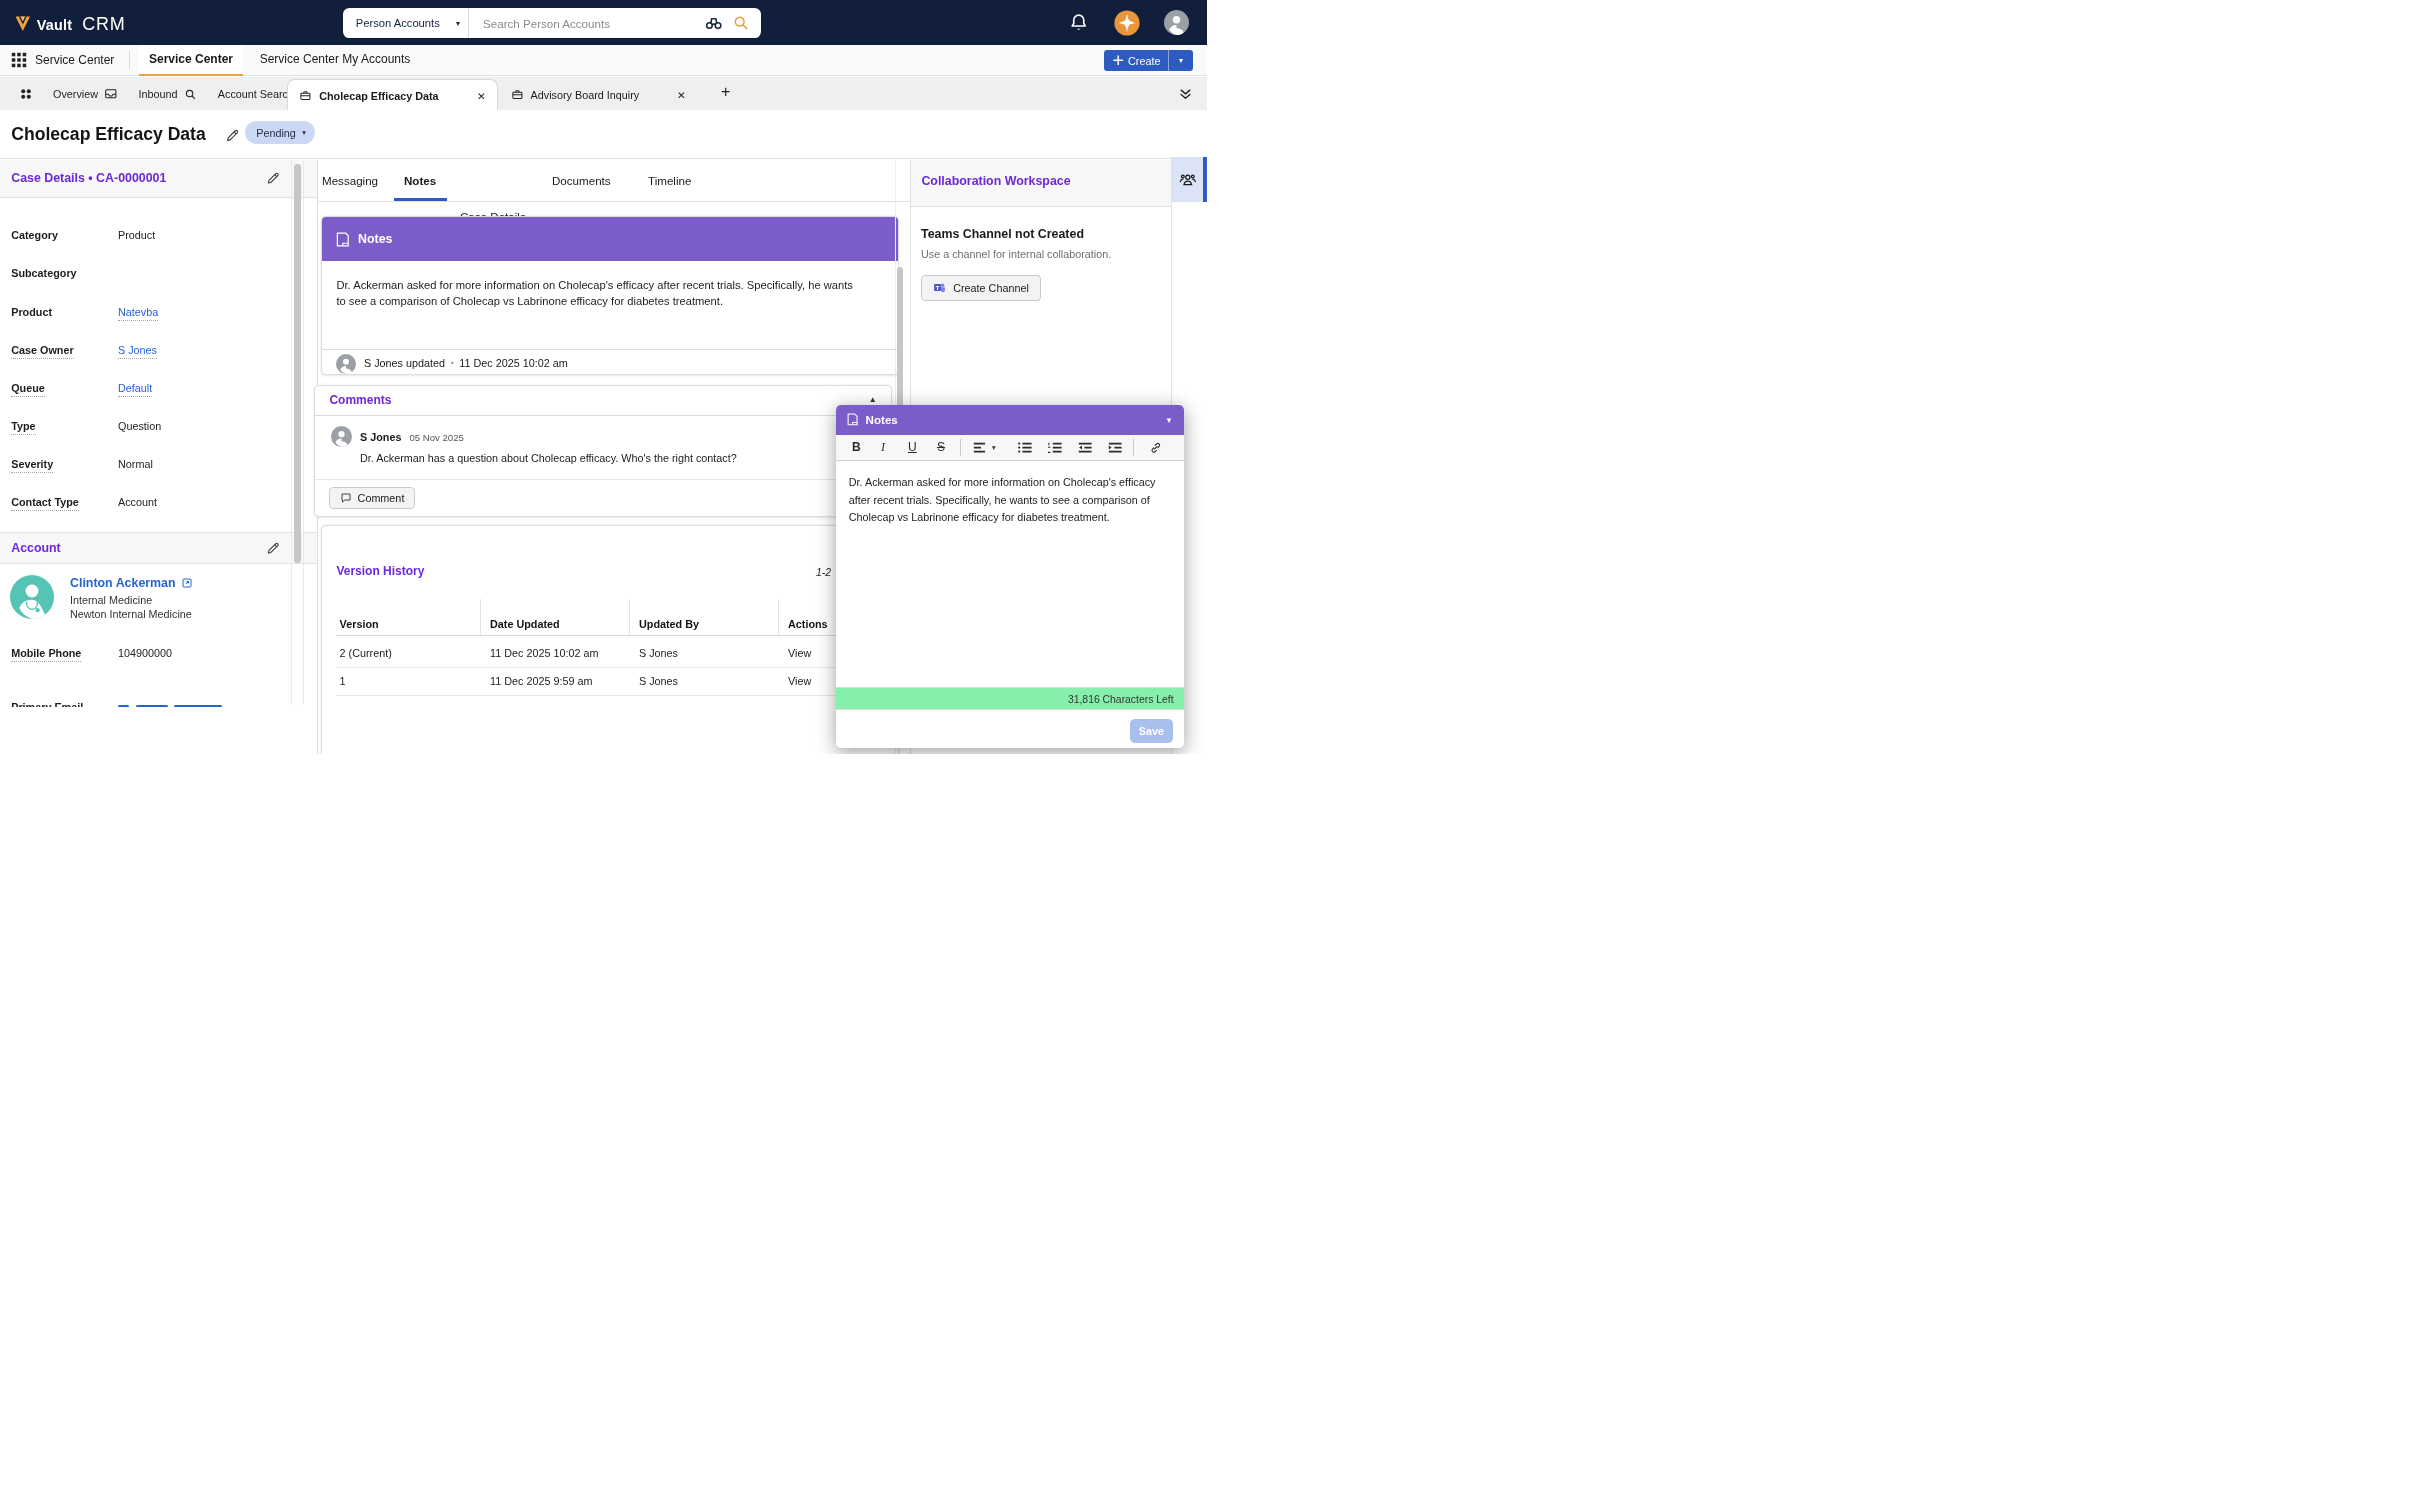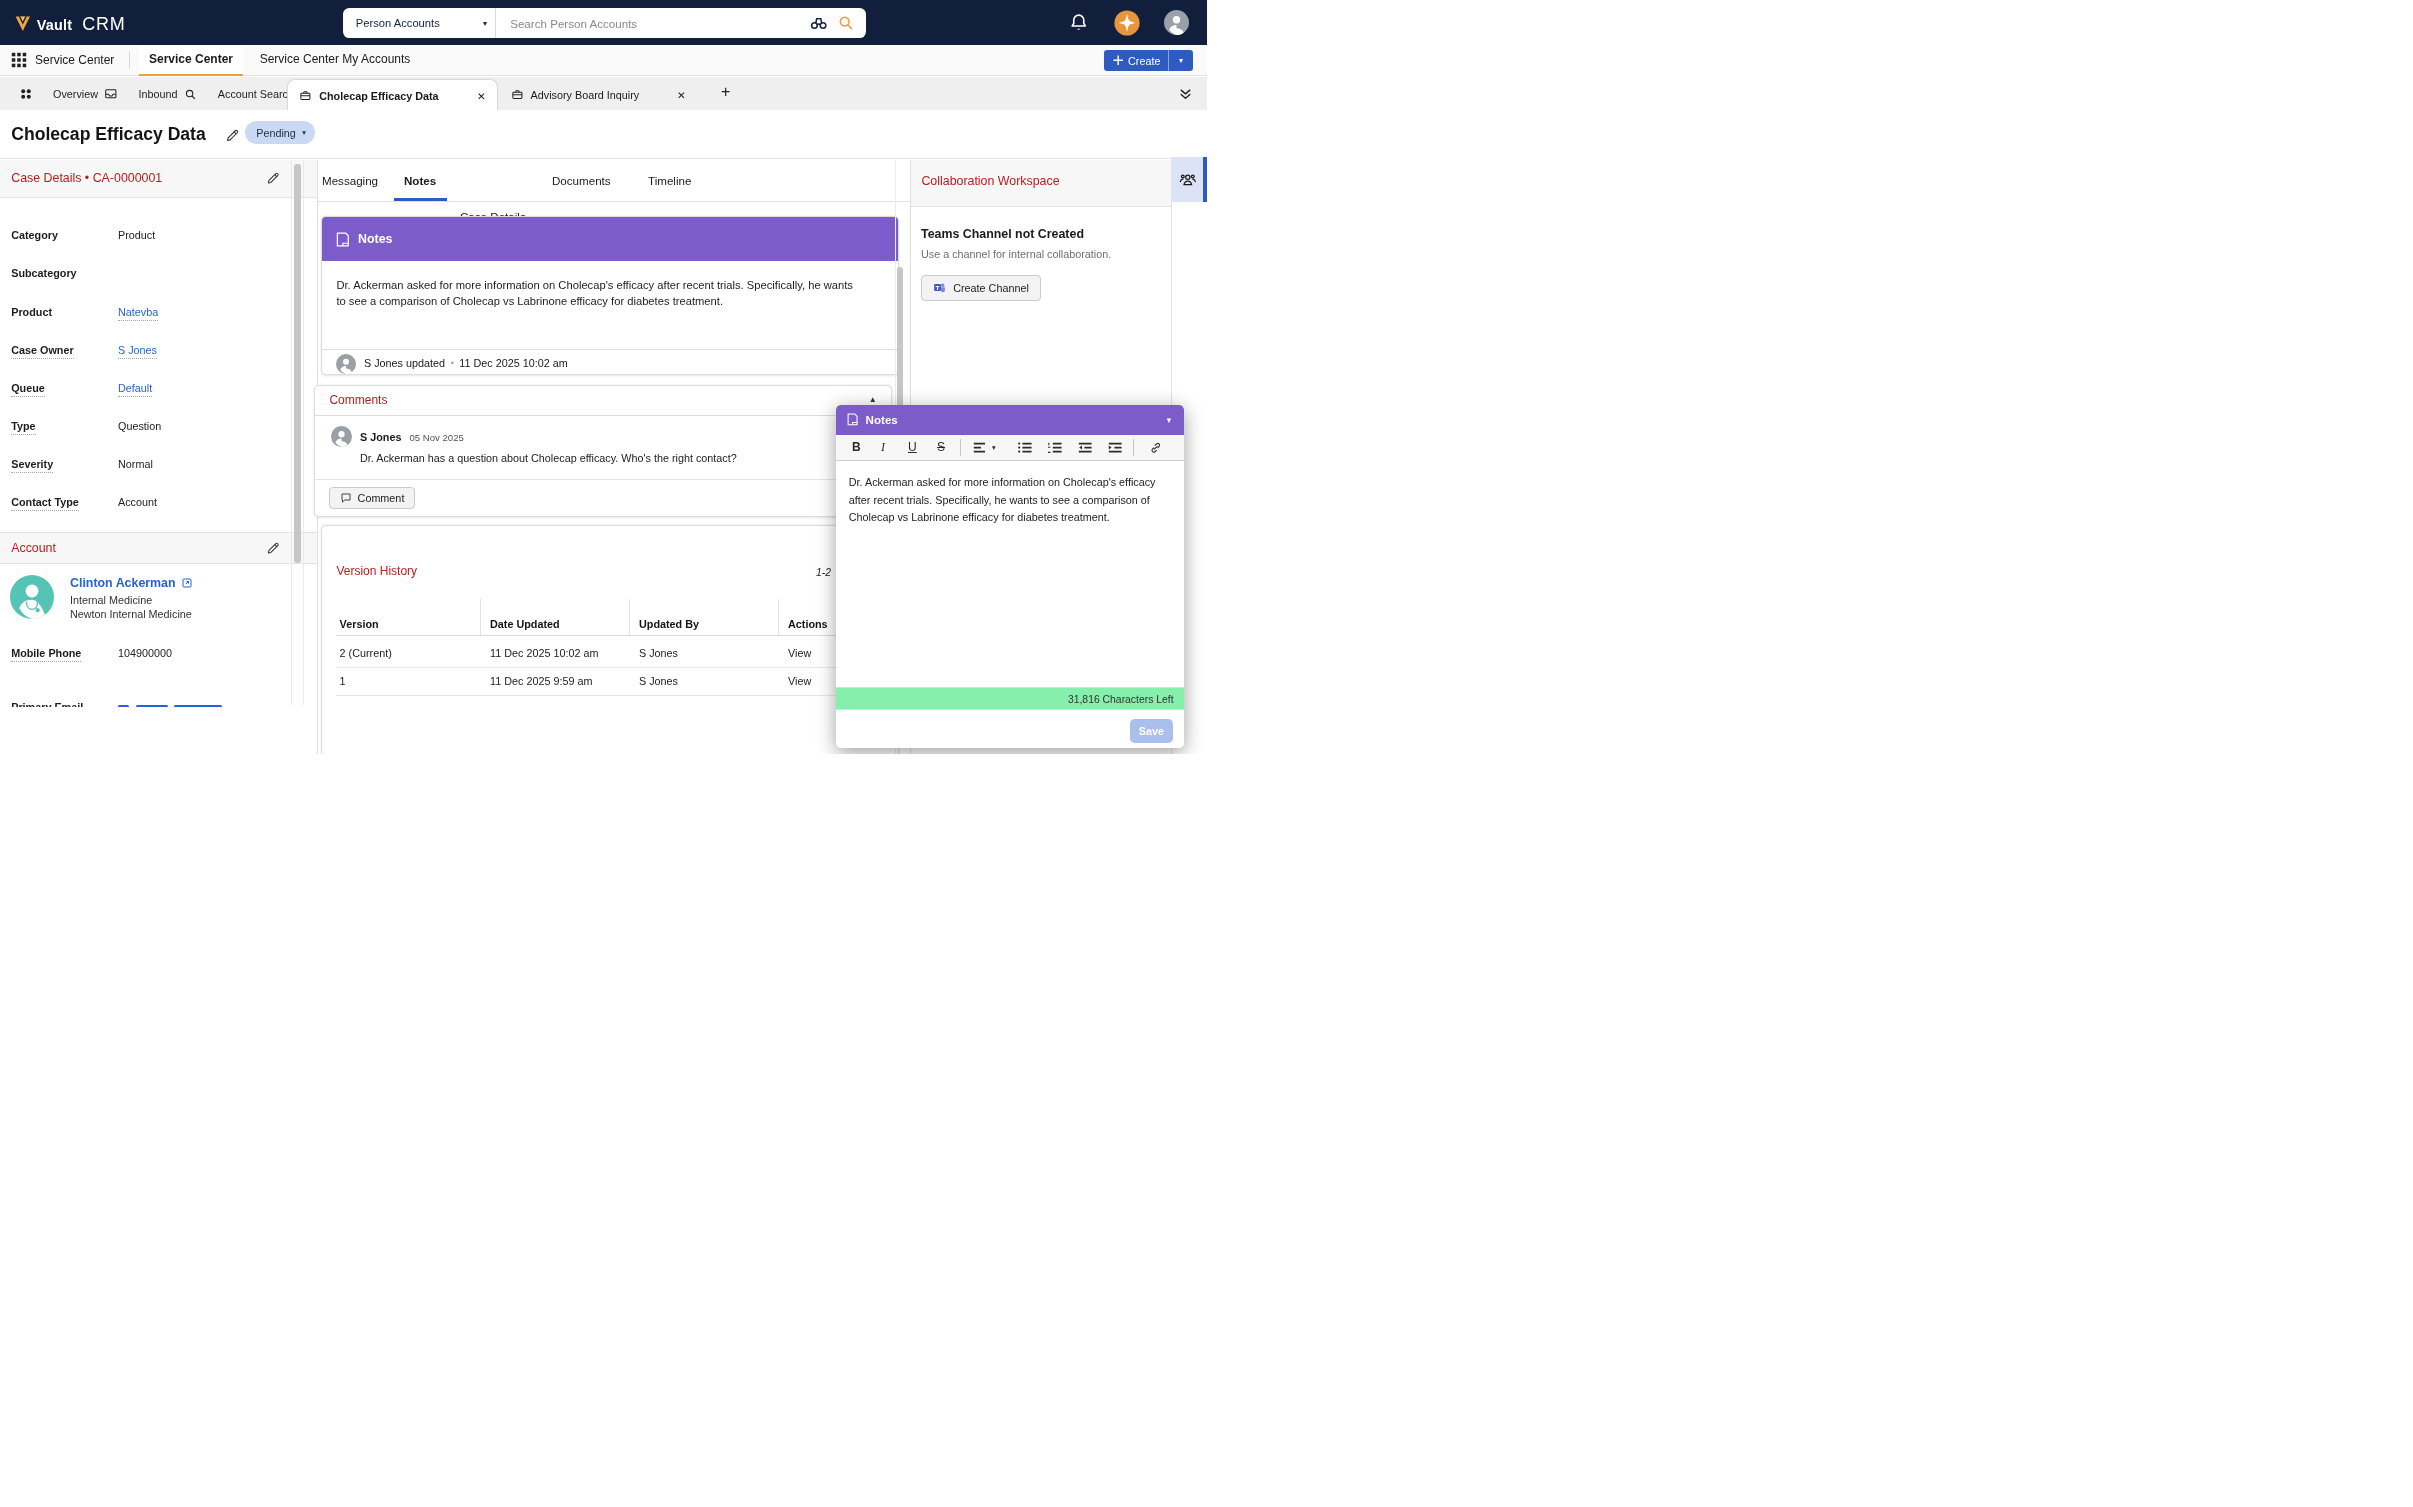--- a/index.html
+++ b/index.html
@@ -7,21 +7,21 @@
   body { font-family:"Liberation Sans", sans-serif; color:#1a1a1a; }
   #app { position:relative; width:1207px; height:754px; overflow:hidden; background:#fff; }
   .abs { position:absolute; }
   svg { display:block; }
 
   
   .topbar { position:absolute; left:0; top:0; width:1207px; height:45px; background:#111F3D; }
   .brand { position:absolute; left:14.4px; top:13.6px; display:flex; align-items:center; gap:4.8px; }
   .brand-bold { color:#fff; font-weight:bold; font-size:14.4px; letter-spacing:0.2px; }
   .brand-light { color:#fff; font-weight:300; font-size:18px; letter-spacing:0.8px; }
-  .searchbox { position:absolute; left:343px; top:8px; width:523px; height:30px; background:#fff; border-radius:6.4px; display:flex; align-items:center; }
+  .searchbox { position:absolute; left:343px; top:8px; width:418px; height:30px; background:#fff; border-radius:6.4px; display:flex; align-items:center; }
   .scope { padding-left:12.8px; font-size:11.2px; color:#15233f; cursor:pointer; display:flex; align-items:center; width:152px; }
   .scope .caret { margin-left:auto; margin-right:8px; font-size:8px; color:#15233f; }
   .search-divider { width:0.8px; height:30px; background:#D9D9D9; }
   .search-input { border:0; outline:none; background:transparent; font-size:11.6px; color:#333; padding-left:14.4px; width:287px; font-family:"Liberation Sans",sans-serif; }
   .search-input::placeholder { color:#8a8a8a; }
   .search-icons { margin-left:auto; display:flex; align-items:center; gap:8px; padding-right:11.2px; }
   .topicons { position:absolute; top:0; height:45px; display:flex; align-items:center; }
 
   
   .appnav { position:absolute; left:0; top:45px; width:1207px; height:31px; background:#FAFAFA; border-bottom:0.8px solid #E2E2E2; }
@@ -46,21 +46,21 @@
   .plus-btn { position:absolute; left:721px; top:6.4px; font-size:16px; font-weight:300; color:#222; cursor:pointer; }
 
   
   .titlerow { position:absolute; left:0; top:110px; width:1207px; height:49px; background:#fff; border-bottom:0.8px solid #E0E0E0; }
   .page-title { position:absolute; left:11.2px; top:13.6px; font-size:17.6px; font-weight:bold; color:#141414; }
   .status-pill { position:absolute; left:245px; top:11.2px; height:23px; padding:0 9.6px 0 11.2px; background:#CBD8F3; border-radius:11.6px; display:flex; align-items:center; gap:6.4px; font-size:10.8px; color:#1c2b4a; cursor:pointer; }
   .status-pill .caret { font-size:7.2px; }
 
   
   .strip-head { background:#F7F7F7; border-bottom:0.8px solid #E3E3E3; }
-  .panel-title { font-size:12.4px; font-weight:normal; color:#b91c1c; }
+  .panel-title { font-size:12.4px; font-weight:bold; color:#6d28d9; }
   .divider-v { position:absolute; width:0.8px; background:#DFDFDF; }
   .field-label { font-size:10.8px; font-weight:bold; color:#1c1c1c; }
   .dotted { border-bottom:0.8px dotted #A6A6A6; padding-bottom:2.4px; }
   .field-value { font-size:10.8px; color:#222; }
   .linkv { color:#2563D0; border-bottom:0.8px dotted #A6A6A6; padding-bottom:1.6px; cursor:pointer; }
   a.plain, .plainlink { color:#2563D0; text-decoration:none; cursor:pointer; }
 
   
   .card { position:absolute; background:#fff; border:0.8px solid #DCDCDC; border-radius:4.8px; box-shadow:0 0.8px 2.4px rgba(0,0,0,.10); }
   .purple-head { background:#7B5CC9; border-radius:4px 4px 0 0; display:flex; align-items:center; color:#fff; }

